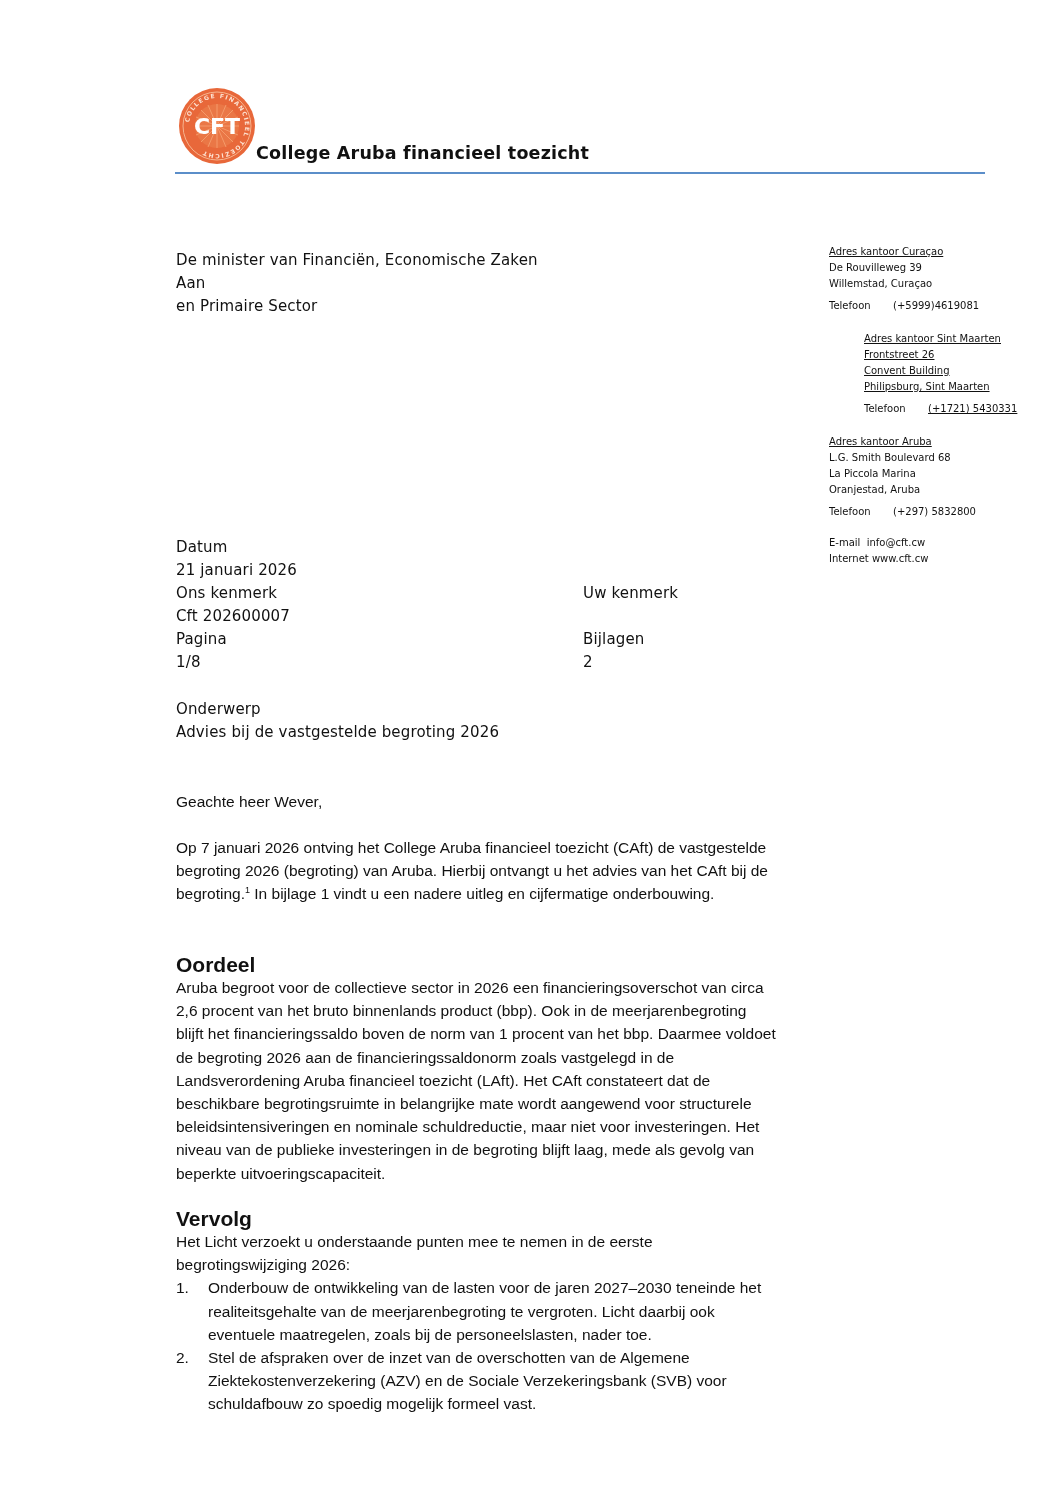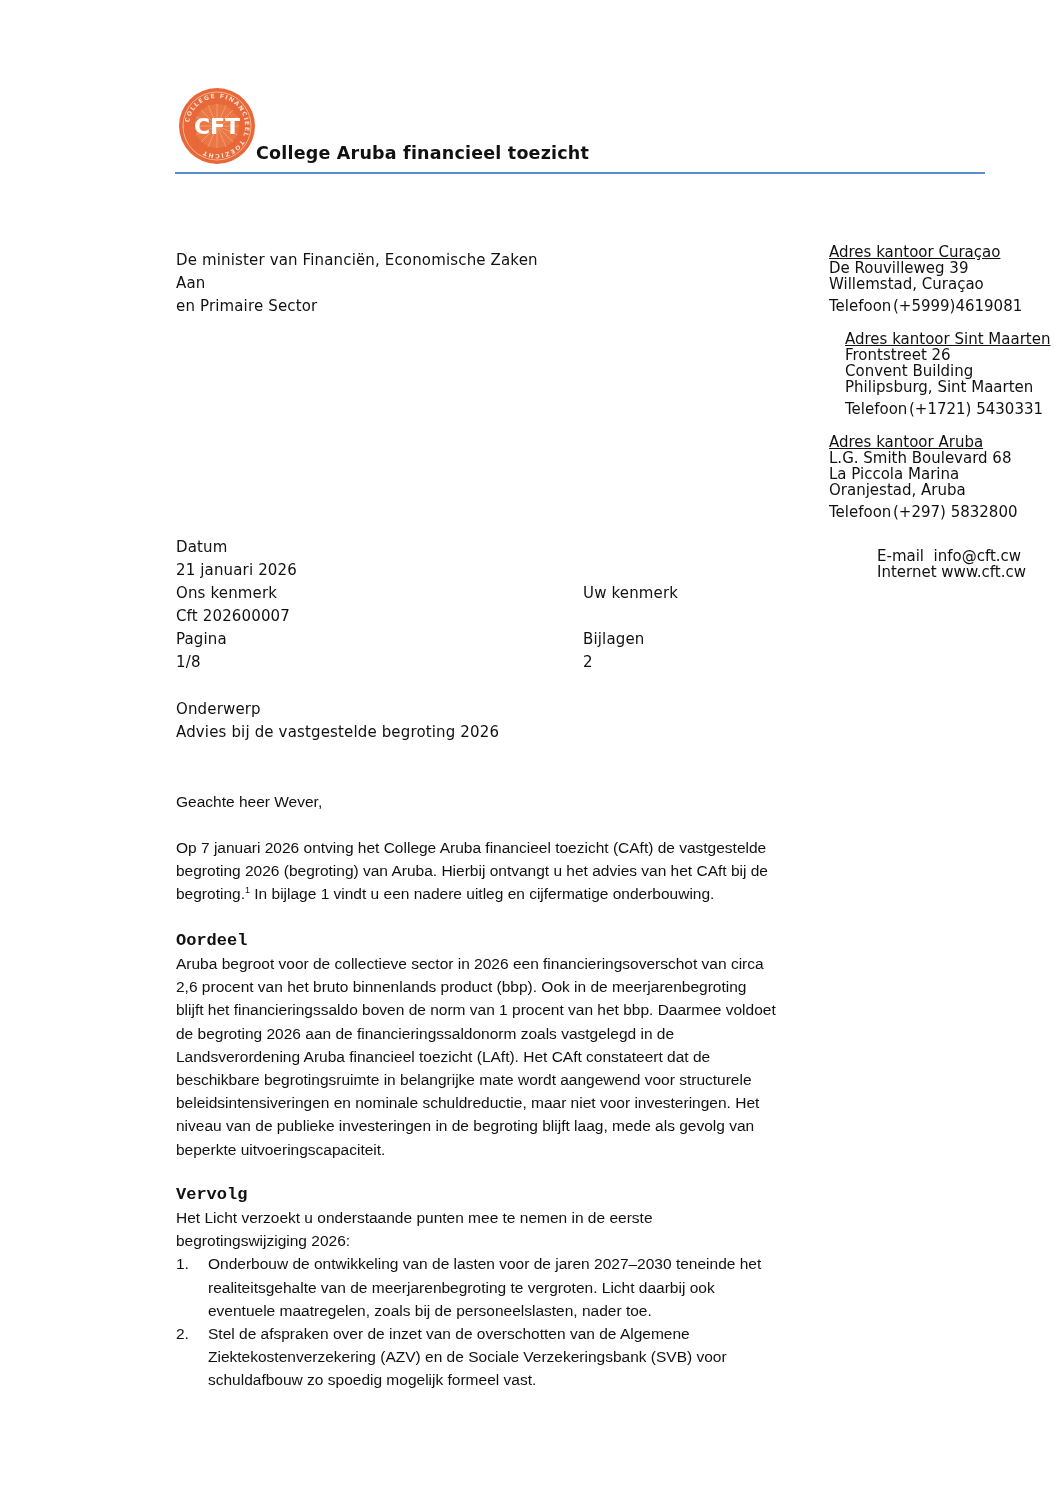--- a/index.html
+++ b/index.html
@@ -8,24 +8,24 @@
     .abs { position: absolute; }
 
     
     #logo { left: 178px; top: 87px; width: 78px; height: 78px; }
     #org-title { left: 256px; top: 143px; font-size: 17.5px; font-weight: bold; letter-spacing: 0.2px; white-space: nowrap; }
     #header-rule { left: 175px; top: 172px; width: 810px; height: 2px; background: #5b8ec9; }
 
     
     .t { font-size: 15px; line-height: 23px; white-space: nowrap; letter-spacing: 0.15px; }
     .body-text { font-family: "Liberation Sans", sans-serif; font-size: 15.5px; line-height: 23.2px; white-space: nowrap; }
-    .heading { font-family: Liberation Mono, monospace; font-weight: bold; font-size: 17px; line-height: 23px; }
+    .heading { font-family: Liberation Sans, sans-serif; font-weight: bold; font-size: 21px; line-height: 23px; margin-top: 24px; }
 
     
-    .side { font-size: 15px; line-height: 16px; white-space: nowrap; color: #111; }
+    .side { font-size: 10px; line-height: 16px; white-space: nowrap; color: #111; }
     .side .ul { text-decoration: underline; }
     .side .phone-label { display: inline-block; width: 64px; }
 
     #addressee { left: 176px; top: 249px; }
     #meta-left { left: 176px; top: 536px; }
     #meta-right { left: 583px; top: 582px; }
     #subject { left: 176px; top: 698px; }
     #salutation { left: 176px; top: 790px; }
     #intro { left: 176px; top: 836px; }
     #oordeel { left: 176px; top: 929px; }
@@ -67,41 +67,41 @@
 
 <div class="abs side" style="left:829px; top:244px;">
   <div class="ul">Adres kantoor Curaçao</div>
   <div>De Rouvilleweg 39</div>
   <div>Willemstad, Curaçao</div>
   <div style="margin-top:6px;">
     <span class="phone-label">Telefoon</span><span>(+5999)4619081</span>
   </div>
 </div>
 
-<div class="abs side" style="left:845px; top:331px;">
+<div class="abs side" style="left:864px; top:331px;text-decoration:underline;">
   <div class="ul">Adres kantoor Sint Maarten</div>
   <div>Frontstreet 26</div>
   <div>Convent Building</div>
   <div>Philipsburg, Sint Maarten</div>
   <div style="margin-top:6px;">
     <span class="phone-label">Telefoon</span><span>(+1721) 5430331</span>
   </div>
 </div>
 
 <div class="abs side" style="left:829px; top:434px;">
   <div class="ul">Adres kantoor Aruba</div>
   <div>L.G. Smith Boulevard 68</div>
   <div>La Piccola Marina</div>
   <div>Oranjestad, Aruba</div>
   <div style="margin-top:6px;">
     <span class="phone-label">Telefoon</span><span>(+297) 5832800</span>
   </div>
 </div>
 
-<div class="abs side" style="left:829px; top:548px;margin-left:48px;">
+<div class="abs side" style="left:829px; top:535px;">
   <div>
     <span>E-mail</span>&nbsp;&nbsp;<span>info@cft.cw</span>
   </div>
   <div>
     <span>Internet</span>&nbsp;<span>www.cft.cw</span>
   </div>
 </div>
 
 <div id="addressee" class="abs t">
   <div>De minister van Financiën, Economische Zaken</div>

